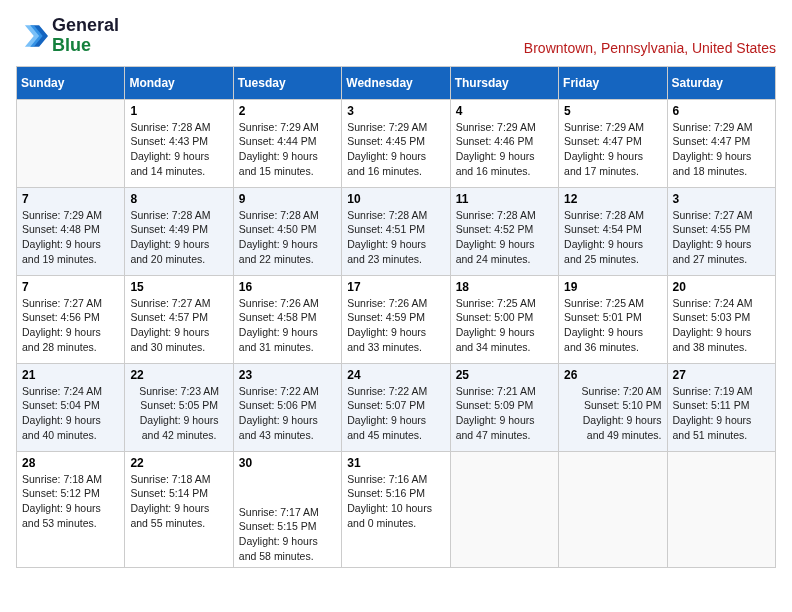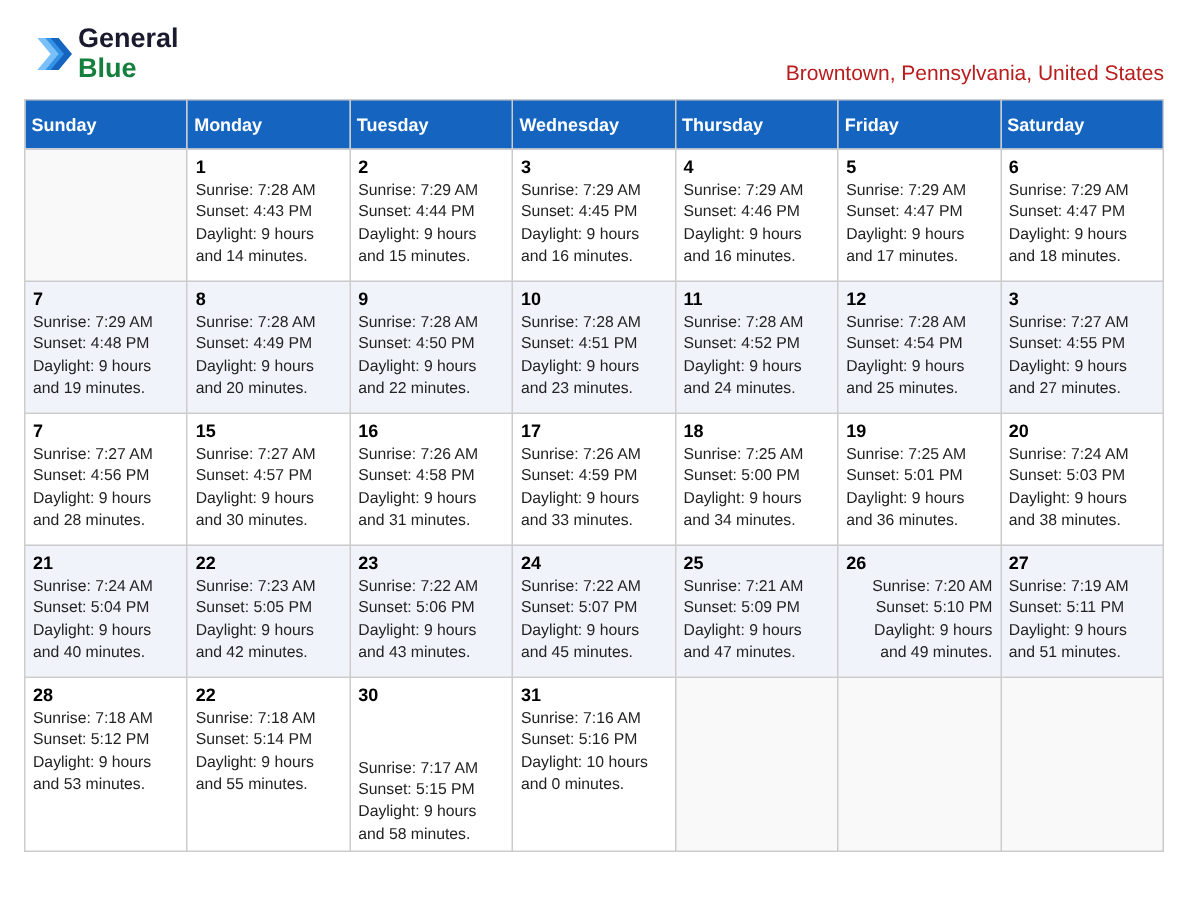--- a/index.html
+++ b/index.html
@@ -264,21 +264,21 @@
       <tr class="row-alt">
         <td>
           <div class="day-num">21</div>
           <div class="day-info" style="white-space: pre-line;">Sunrise: 7:24 AM
 Sunset: 5:04 PM
 Daylight: 9 hours
 and 40 minutes.</div>
         </td>
         <td>
           <div class="day-num">22</div>
-          <div class="day-info" style="white-space: pre-line;">Sunrise: 7:23 AM
+          <div class="day-info" style="white-space: pre-line; text-align: center;">Sunrise: 7:23 AM
 Sunset: 5:05 PM
 Daylight: 9 hours
 and 42 minutes.</div>
         </td>
         <td>
           <div class="day-num">23</div>
           <div class="day-info" style="white-space: pre-line;">Sunrise: 7:22 AM
 Sunset: 5:06 PM
 Daylight: 9 hours
 and 43 minutes.</div>

